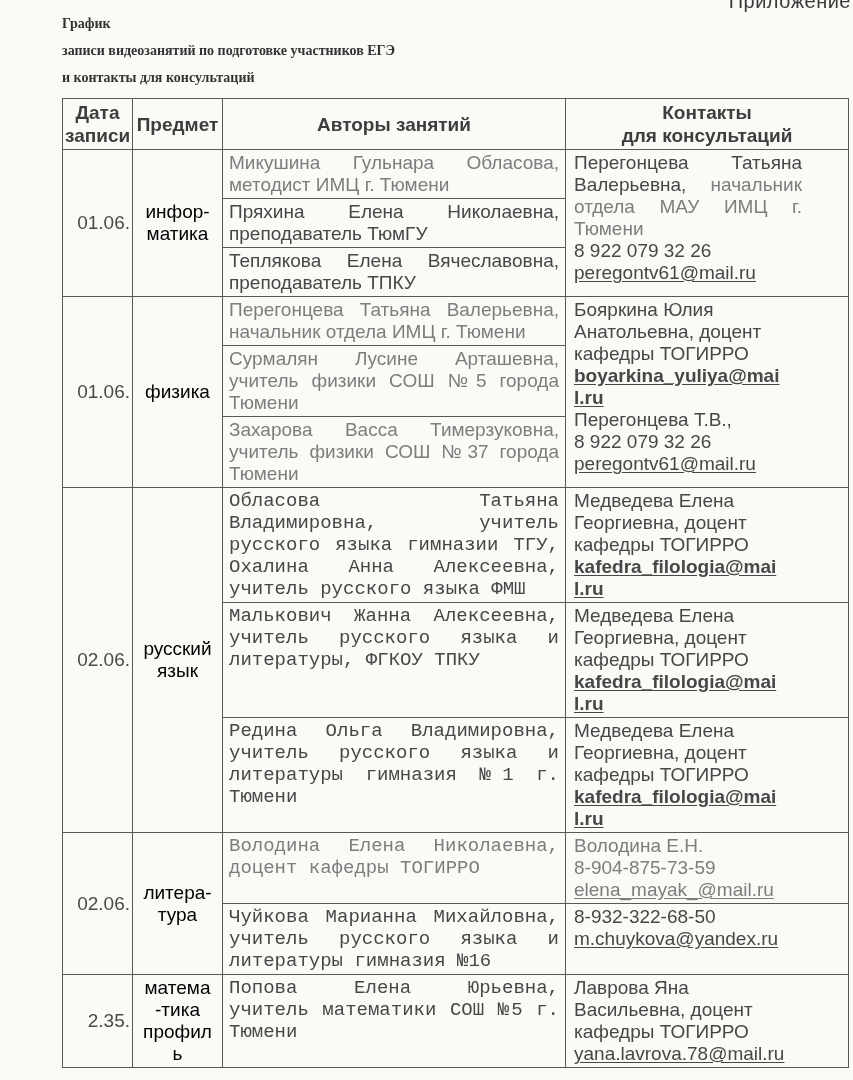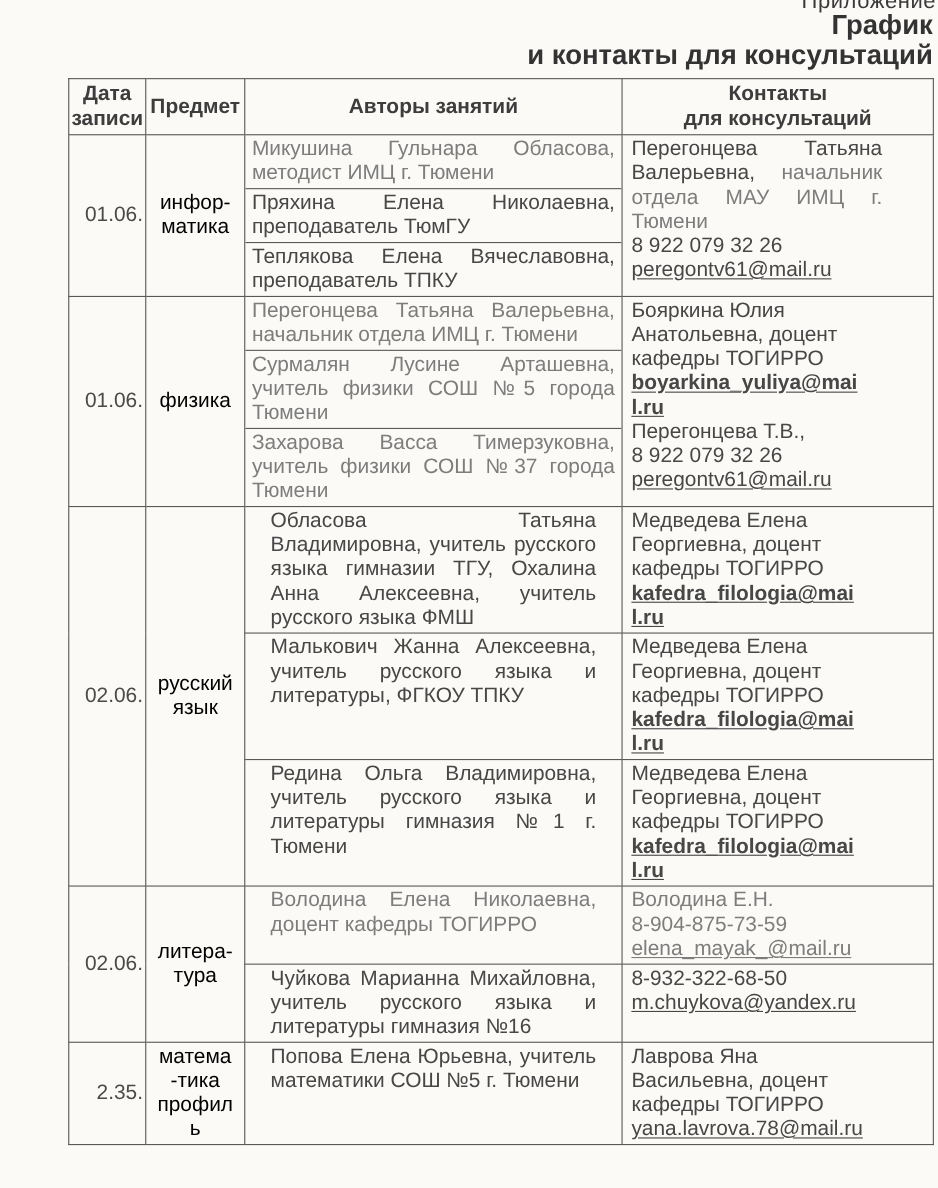--- a/index.html
+++ b/index.html
@@ -8,22 +8,22 @@
     background: #fbfaf7;
     font-family: "Liberation Sans", sans-serif;
     color: #474747;
   }
   .corner {
     position: absolute; top: -10px; right: 2px;
     font-size: 20px; color: #3a3a3a; letter-spacing: 0.5px;
   }
   .titles {
     margin: 10px 0 0 62px; width: 786px;
-    text-align: right; font-weight: bold;
-    font-size: 25px; line-height: 27px; color: #333333;
+    text-align: left; font-weight: bold;
+    font-size: 14px; line-height: 27px; color: #333333; font-family: Liberation Serif, serif;
   }
   table.sched {
     border-collapse: collapse; table-layout: fixed;
     margin: 7px 12px 0 62px; width: 786px;
   }
   td {
     border: 1.6px solid #585858;
     vertical-align: top;
     padding: 2px 6px;
     font-size: 19px; line-height: 22px;
@@ -36,40 +36,41 @@
   td.date-cell {
     text-align: right; vertical-align: middle;
     color: #4a4a4a; padding: 2px;
   }
   td.subject-cell {
     text-align: center; vertical-align: middle; padding: 2px; color: #000000;
   }
   td.authors-cell { padding: 0; }
   .entry { padding: 2px 6px; }
   .entry + .entry { border-top: 1.6px solid #585858; }
-  td.author-cell { padding: 2px 23px; }
+  td.author-cell { padding: 2px 6px; font-family: Liberation Mono, monospace; }
   td.contact-cell { padding: 2px 8px; }
   .seg { max-width: 228px; }
   .justify { text-align: justify; }
   .email { text-decoration: underline; text-underline-offset: 2px; }
   .email-wrap {
     display: inline-block; max-width: 208px;
     word-break: break-all;
     font-weight: bold;
   }
   .tone-dark { color: #474747; }
   .tone-mid  { color: #7d7d7d; }
 </style>
 </head>
 <body>
 
 <div class="corner">Приложение</div>
 
 <div class="titles">
   <div>График</div>
+  <div>записи видеозанятий по подготовке участников ЕГЭ</div>
   <div>и контакты для консультаций</div>
 </div>
 
 <table class="sched">
   <colgroup>
     <col style="width:70px">
     <col style="width:90px">
     <col style="width:343px">
     <col style="width:283px">
   </colgroup>

